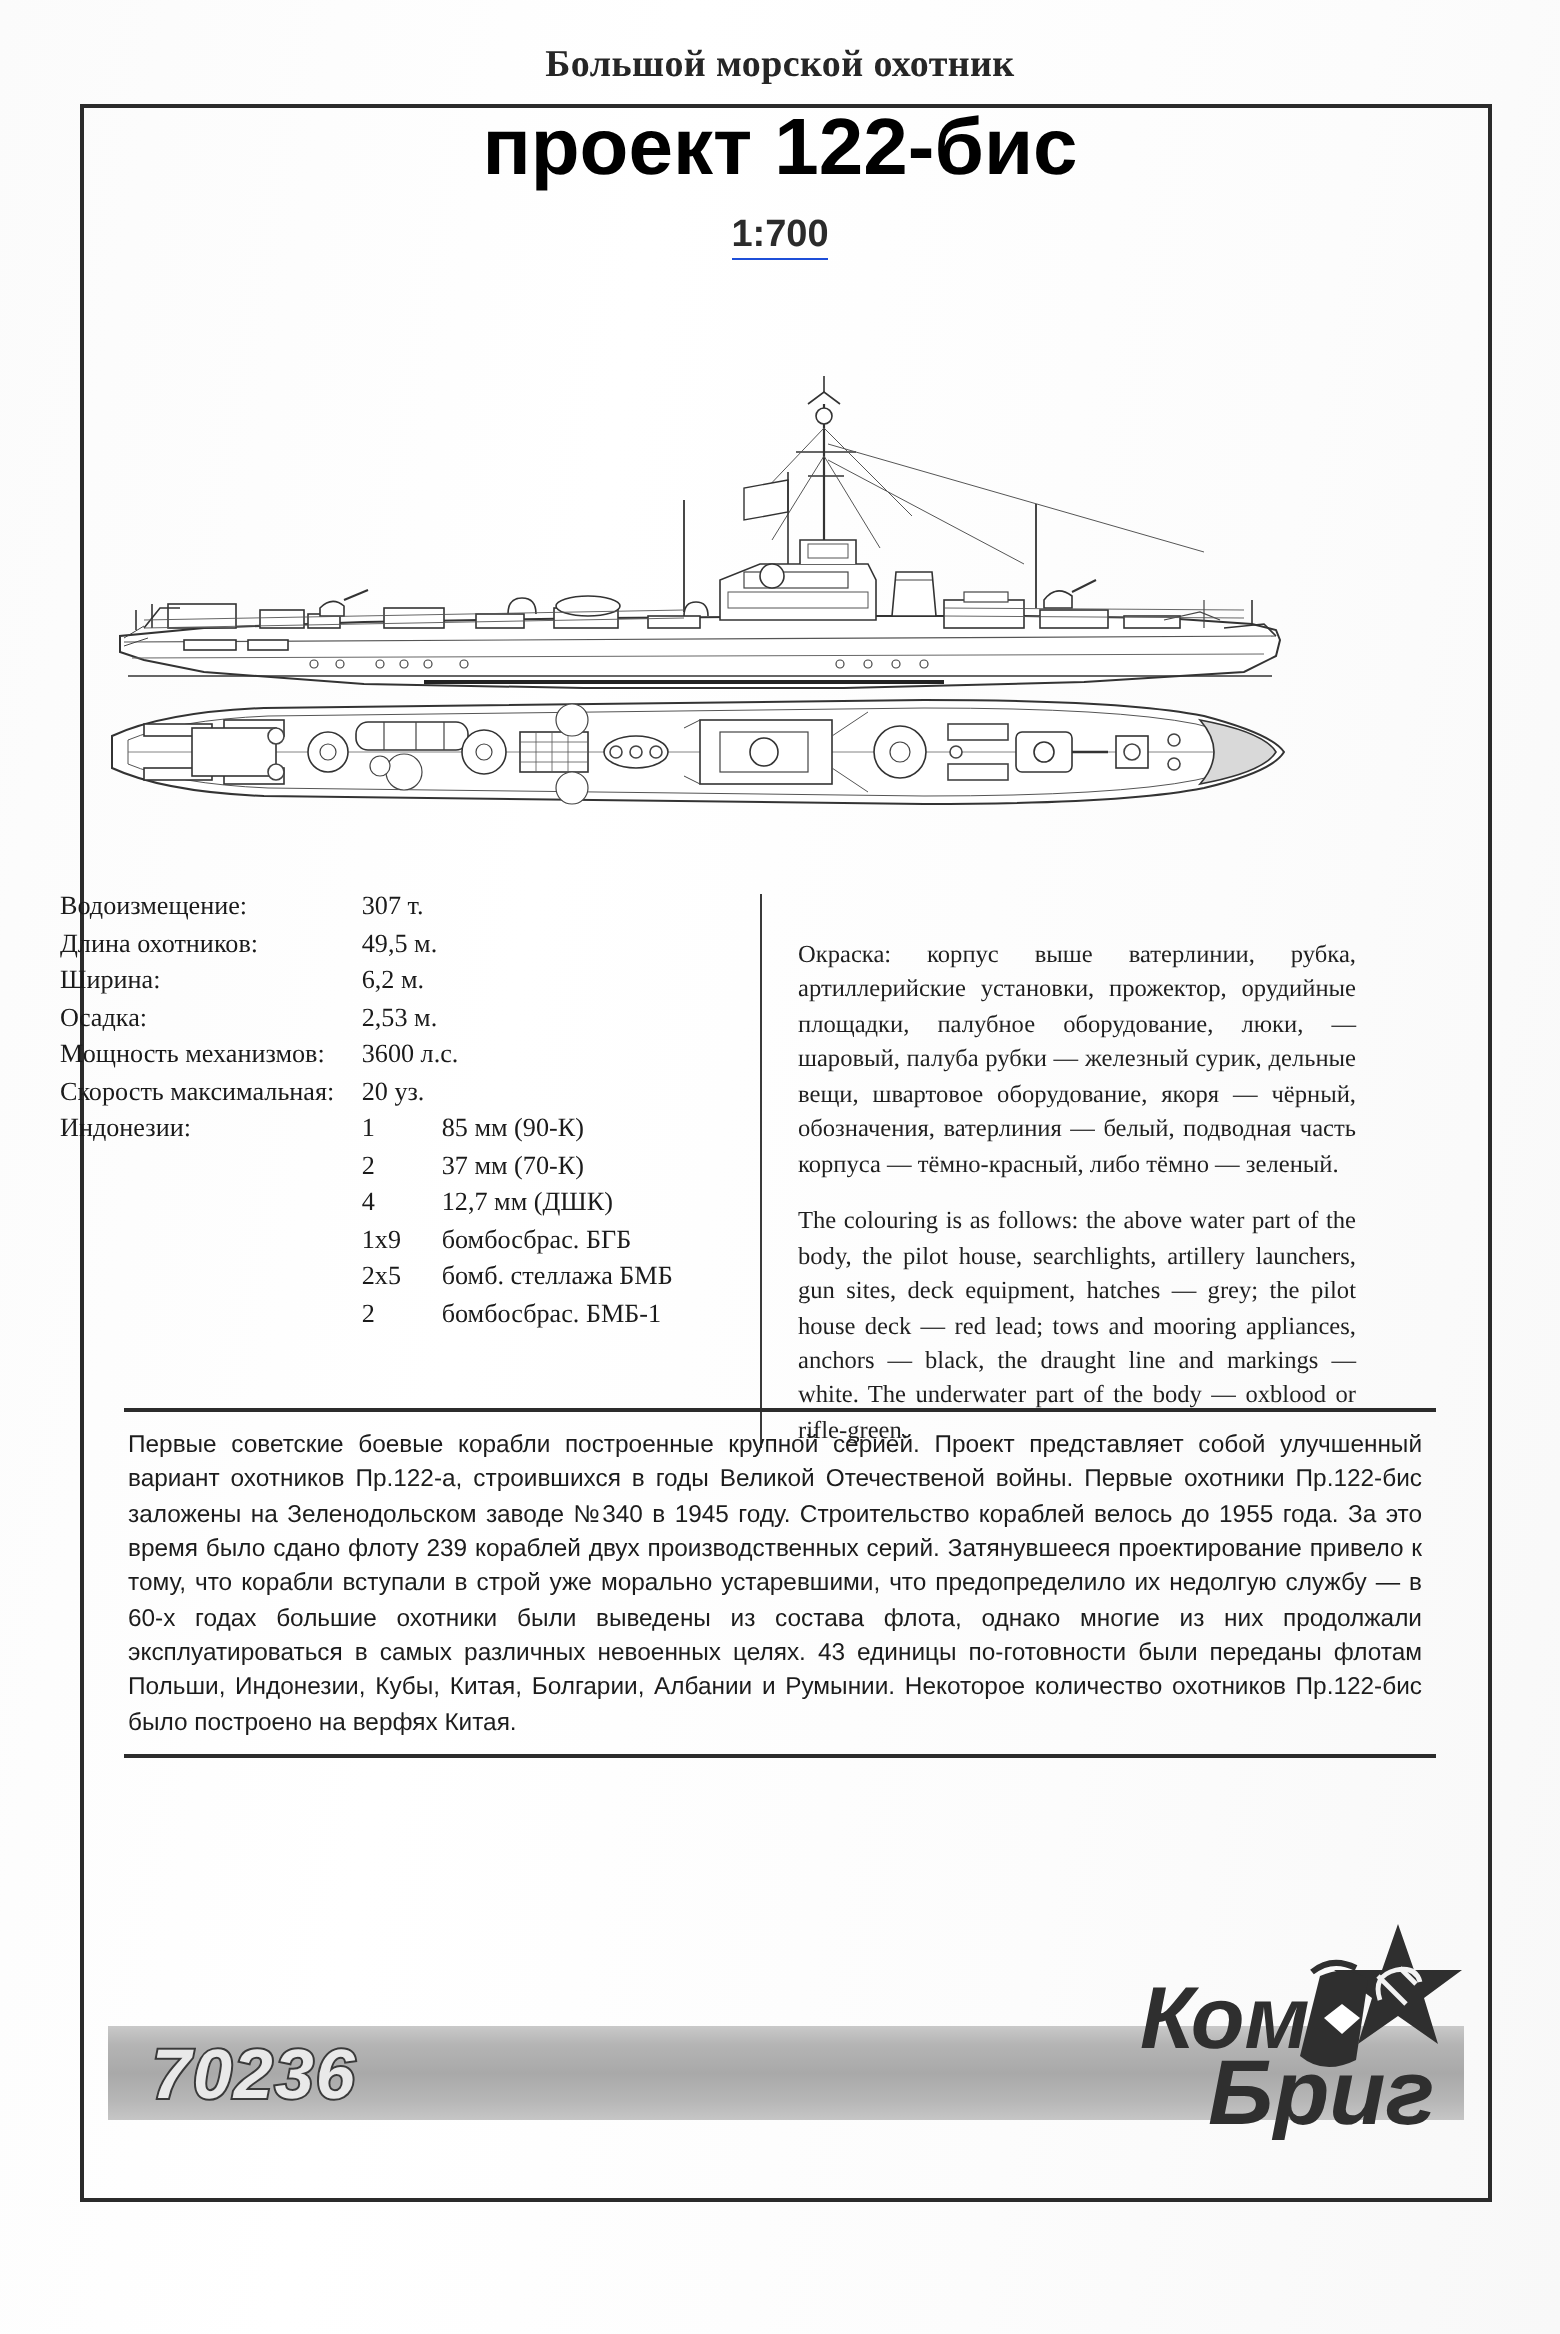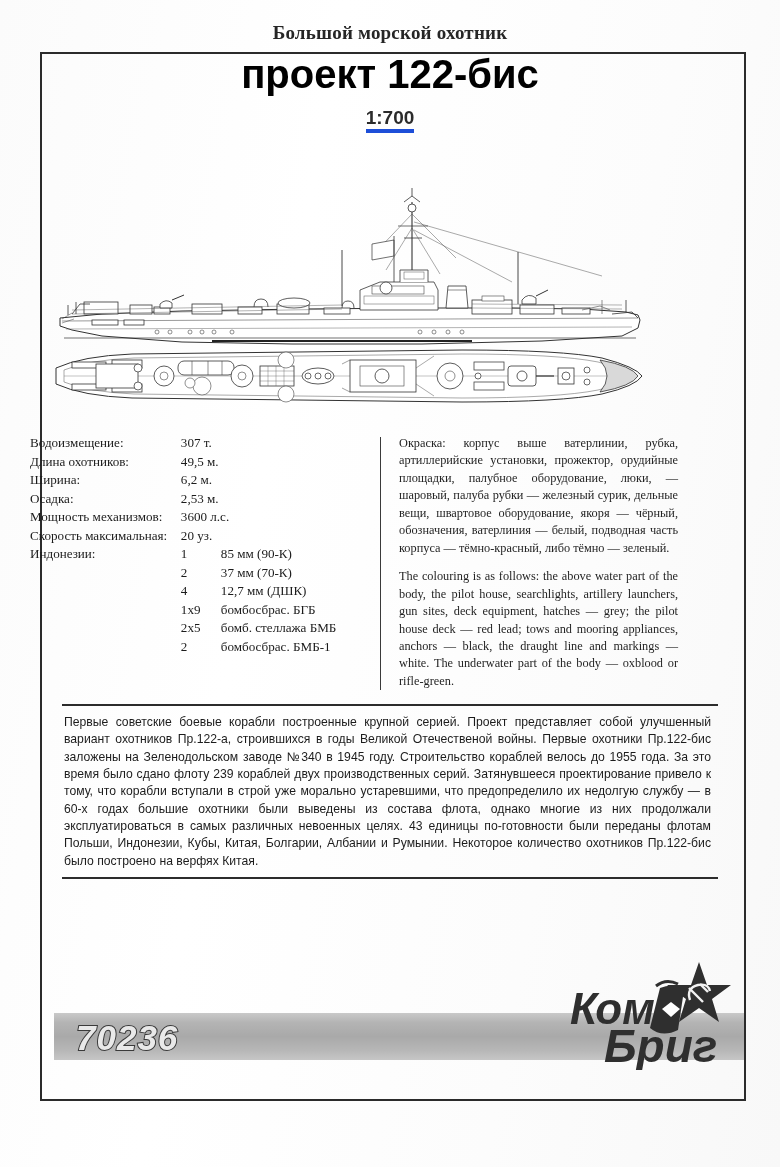--- a/index.html
+++ b/index.html
@@ -55,40 +55,40 @@
     margin-top: 8px;
     letter-spacing: 0px;
     font-family: "Liberation Sans", sans-serif;
   }
   .scale {
     margin-top: 11px;
     font-size: 19px;
     font-weight: bold;
     color: #2b2b2b;
     display: inline-block;
-    border-bottom: 4px solid #1d4ed8;
+    border-bottom: 1px solid #1d4ed8;
     padding-bottom: 1px;
     line-height: 1.05;
   }
 
   
   .drawings {
     position: absolute;
     left: 42px;
     top: 178px;
     width: 622px;
     height: 250px;
   }
   .drawing-svg { display: block; }
 
   
   .spec-area {
     position: absolute;
     left: 30px;
-    top: 435px;
+    top: 445px;
     width: 648px;
     display: flex;
   }
   .spec-left {
     width: 350px;
     padding-right: 6px;
     box-sizing: border-box;
   }
   .divider-v {
     width: 1px;
@@ -96,20 +96,21 @@
     margin: 2px 18px 0 0;
     align-self: stretch;
   }
   .spec-right {
     flex: 1;
     font-family: "Liberation Serif", serif;
     font-size: 12.3px;
     line-height: 1.42;
     color: #1f1f1f;
     text-align: justify;
+    margin-top: 24px;
   }
   .spec-right p { margin: 0; }
   .spec-right p + p { margin-top: 11px; }
 
   table.specs {
     border-collapse: collapse;
     font-family: "Liberation Serif", serif;
     font-size: 13.1px;
     color: #1b1b1b;
   }
@@ -146,21 +147,20 @@
   }
 
   
   .bottom-bar {
     position: absolute;
     left: 54px;
     top: 1013px;
     width: 678px;
     height: 47px;
     background: linear-gradient(180deg,#c9c9c9 0%, #b4b4b4 20%, #a9a9a9 50%, #b7b7b7 80%, #c6c6c6 100%);
-    padding-left: 12px;
   }
   .kit-number {
     position: absolute;
     left: 22px;
     top: 5px;
     font-family: "Liberation Sans", sans-serif;
     font-size: 35px;
     font-weight: bold;
     font-style: italic;
     letter-spacing: 1px;

